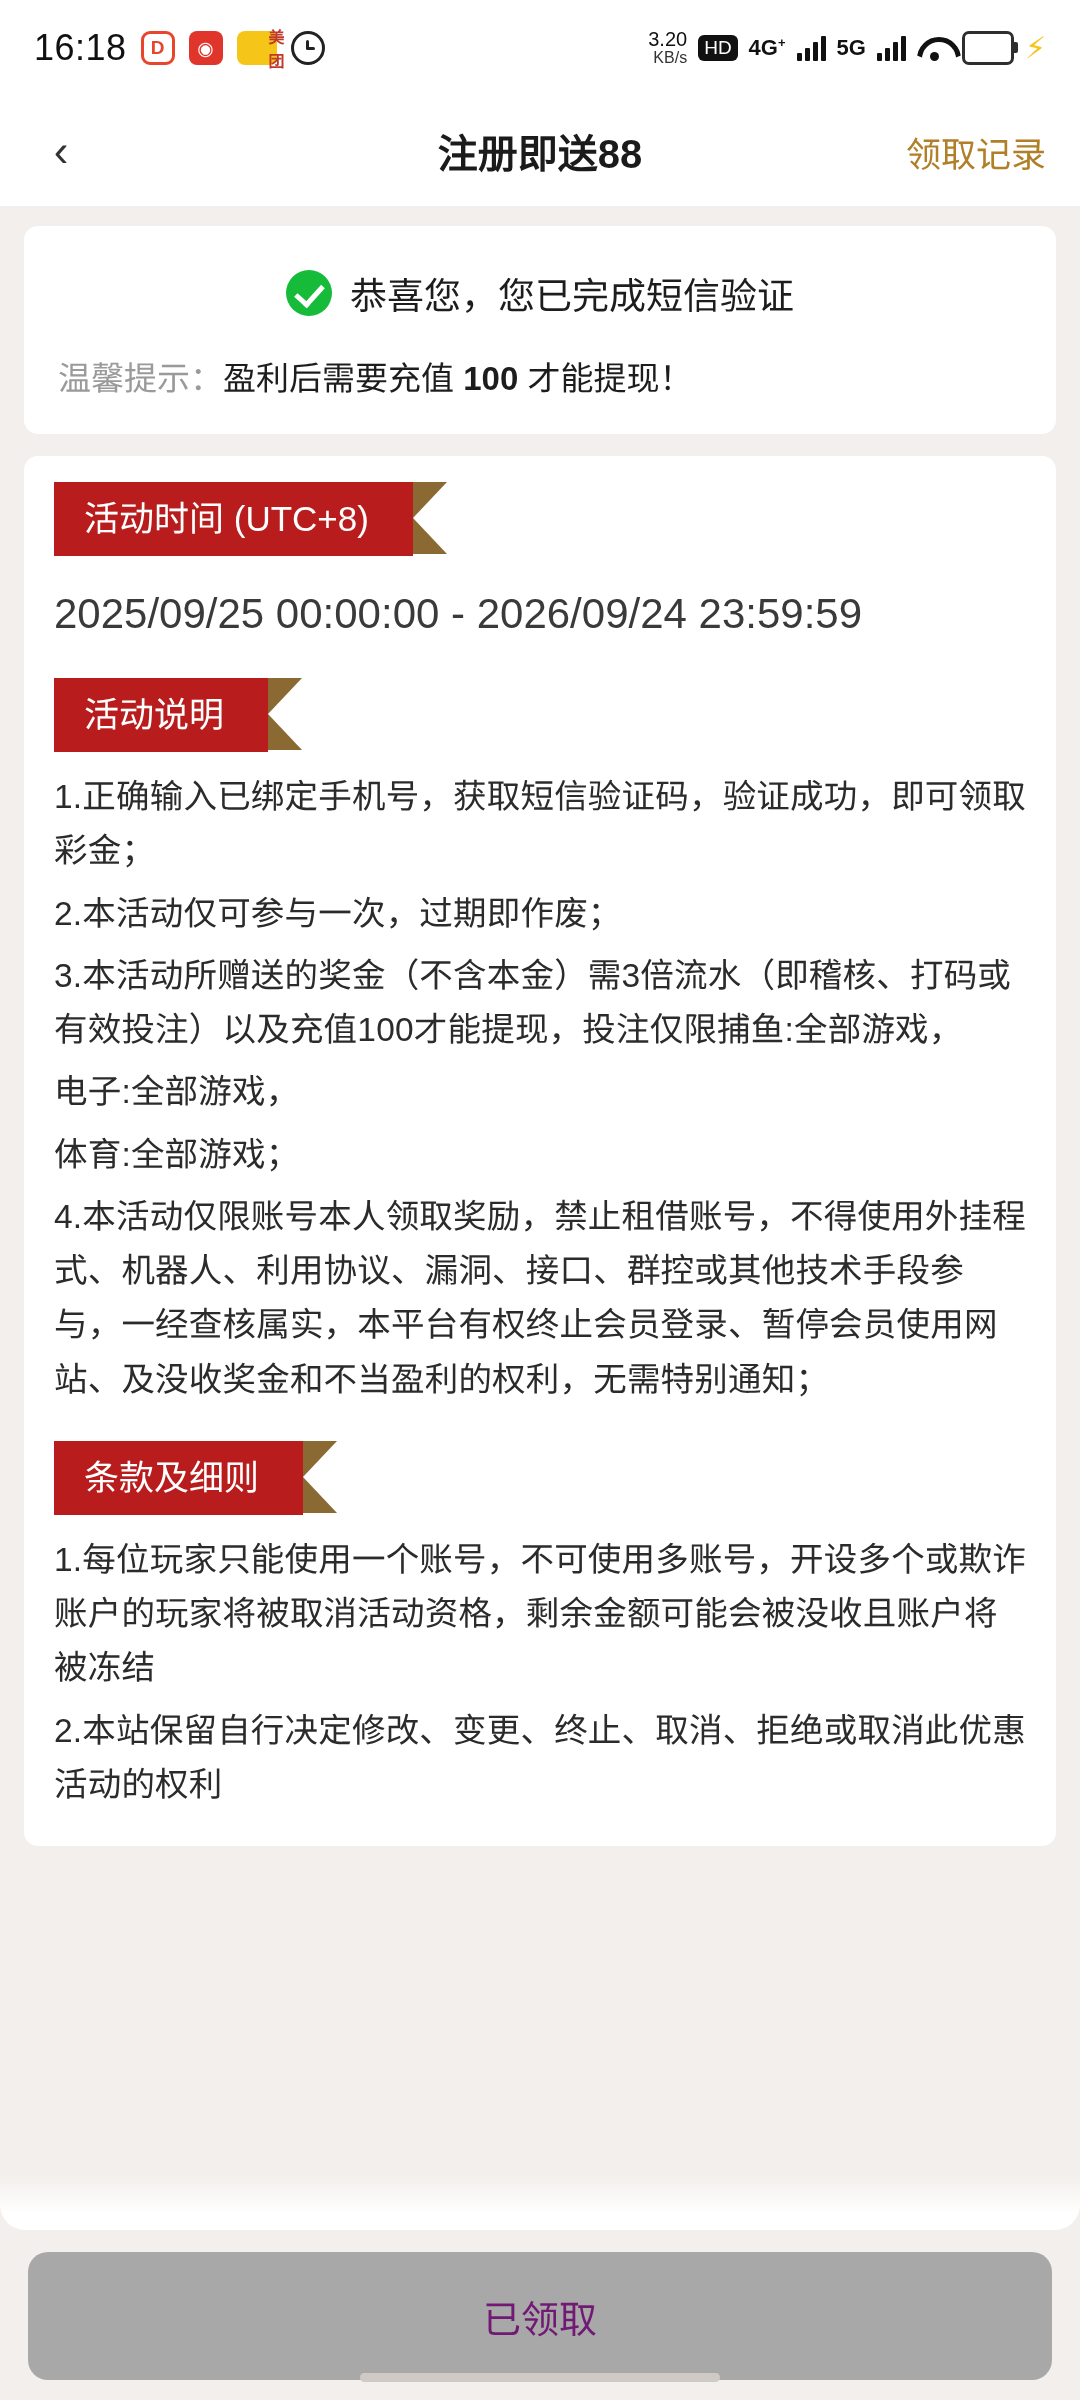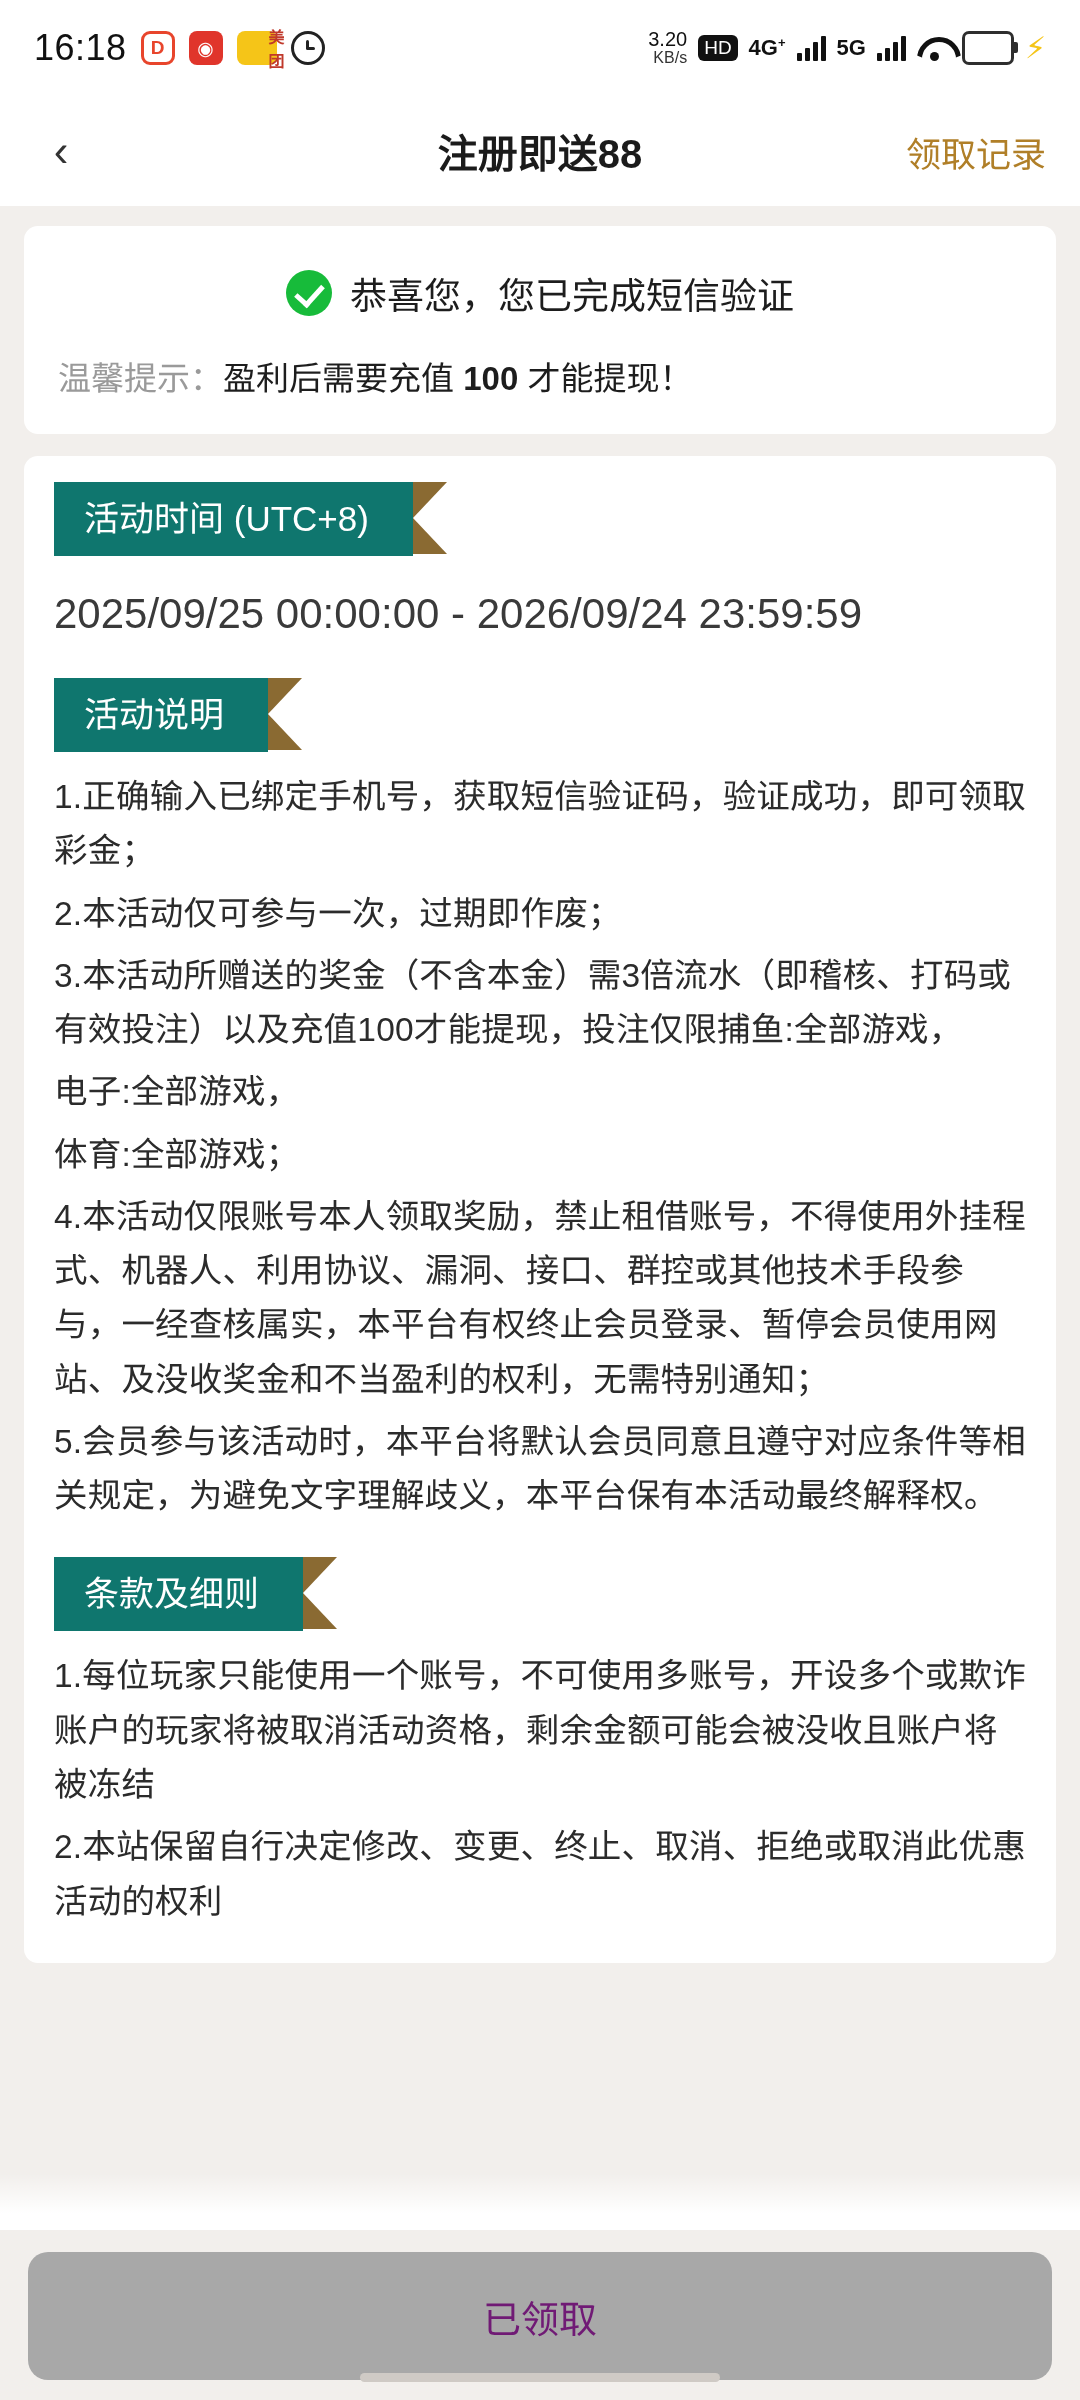--- a/index.html
+++ b/index.html
@@ -139,20 +139,21 @@
     z-index: 2;
     cursor: pointer;
   }
 
   
   .content {
     flex: 1 1 auto;
     padding: 20px 24px 0 24px;
     overflow: hidden;
     position: relative;
+    border-radius: 25px;
   }
 
   .card {
     background: #fff;
     border-radius: 14px;
     margin-bottom: 22px;
     padding: 40px 34px 34px 34px;
   }
   .success-row {
     display: flex; align-items: center; justify-content: center; gap: 18px;
@@ -179,21 +180,21 @@
   .tip-line .num { color: #1d1d1d; font-weight: 700; }
 
   .card-detail {
     background: #fff;
     border-radius: 14px;
     padding: 0 0 26px 0;
     overflow: hidden;
   }
   .ribbon {
     display: inline-block;
-    background: #0f766e;
+    background: #b91c1c;
     color: #fff;
     font-size: 35px;
     padding: 16px 44px 16px 30px;
     margin: 26px 0 10px 0;
     position: relative;
     line-height: 1.2;
   }
   .ribbon::after {
     content: "";
     position: absolute;
@@ -329,21 +330,20 @@
         <div class="sec-body">
           <span class="ribbon">活动说明</span>
         </div>
         <div class="sec-body">
           <p class="para">1.正确输入已绑定手机号，获取短信验证码，验证成功，即可领取彩金；</p>
           <p class="para">2.本活动仅可参与一次，过期即作废；</p>
           <p class="para">3.本活动所赠送的奖金（不含本金）需3倍流水（即稽核、打码或有效投注）以及充值100才能提现，投注仅限捕鱼:全部游戏，</p>
           <p class="para">电子:全部游戏，</p>
           <p class="para">体育:全部游戏；</p>
           <p class="para">4.本活动仅限账号本人领取奖励，禁止租借账号，不得使用外挂程式、机器人、利用协议、漏洞、接口、群控或其他技术手段参与，一经查核属实，本平台有权终止会员登录、暂停会员使用网站、及没收奖金和不当盈利的权利，无需特别通知；</p>
-          <p class="para">5.会员参与该活动时，本平台将默认会员同意且遵守对应条件等相关规定，为避免文字理解歧义，本平台保有本活动最终解释权。</p>
         </div>
       </div>
 
       <div>
         <div class="sec-body">
           <span class="ribbon">条款及细则</span>
         </div>
         <div class="sec-body">
           <p class="para">1.每位玩家只能使用一个账号，不可使用多账号，开设多个或欺诈账户的玩家将被取消活动资格，剩余金额可能会被没收且账户将被冻结</p>
           <p class="para">2.本站保留自行决定修改、变更、终止、取消、拒绝或取消此优惠活动的权利</p>

